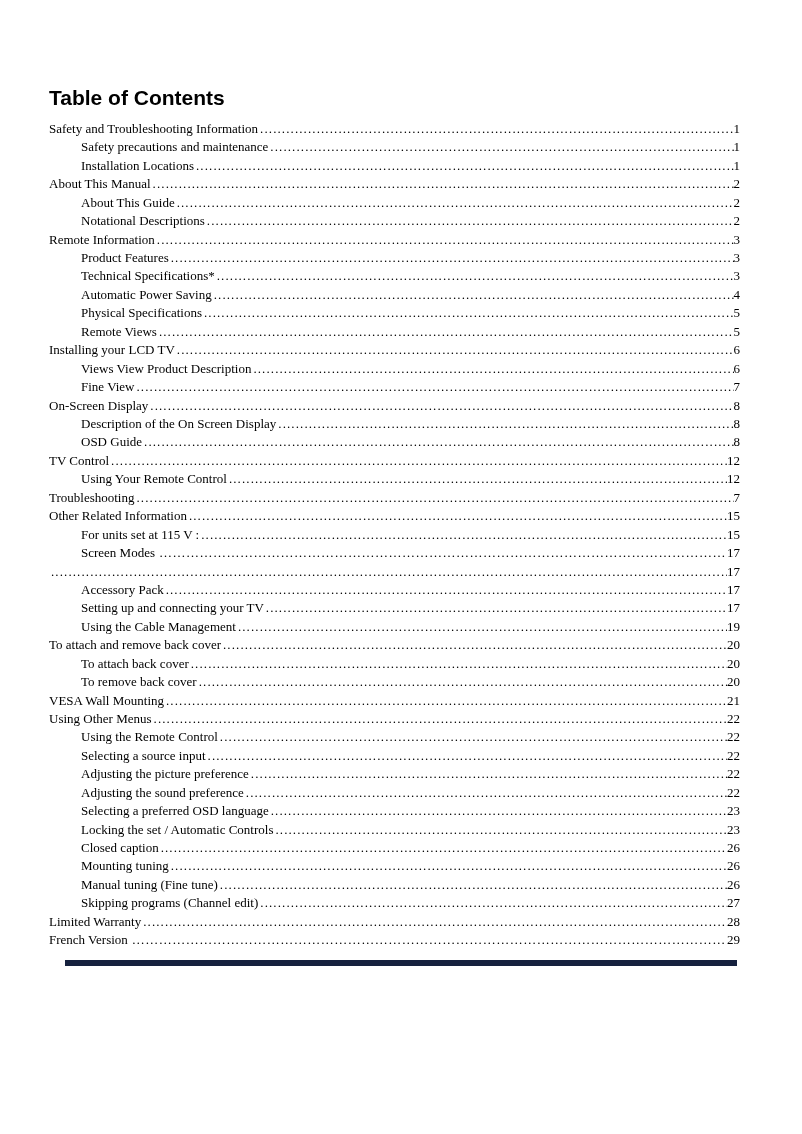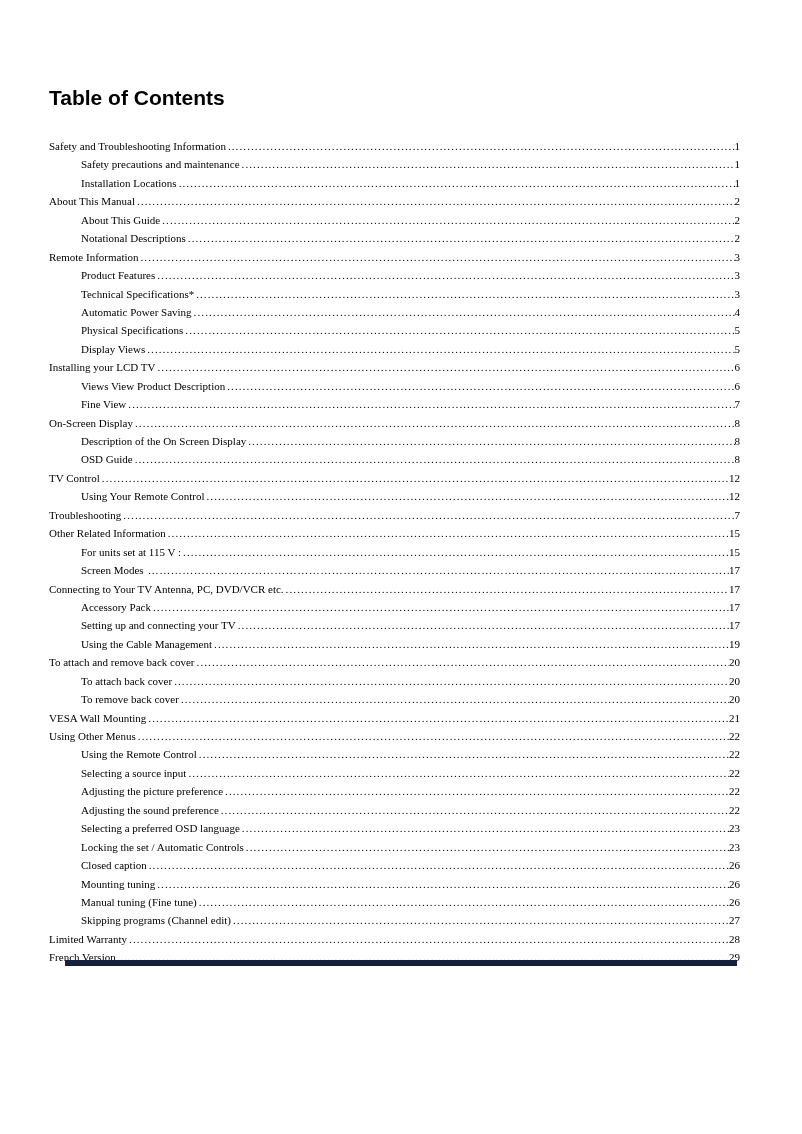--- a/index.html
+++ b/index.html
@@ -19,34 +19,35 @@
   .doc-title {
     margin: 0 62px 0 49px;
     font-family: "Liberation Sans", "DejaVu Sans", sans-serif;
     font-weight: bold;
     font-size: 21px;
     line-height: 24px;
     color: #000000;
     letter-spacing: 0;
   }
   .toc {
-    margin: 27px 62px 0 49px;
+    margin: 10px 62px 0 49px;
     font-family: "Liberation Serif", "DejaVu Serif", serif;
-    font-size: 11px;
+    font-size: 13px;
     color: #000000;
   }
   .toc-row {
     display: flex;
     align-items: baseline;
     line-height: 18.45px;
     height: 18.45px;
     white-space: nowrap;
   }
   .toc-row.lvl2 {
     padding-left: 32px;
+    align-items: flex-end;
   }
   .toc-row .label {
     flex: 0 0 auto;
   }
   .toc-row .dots {
     flex: 1 1 auto;
     overflow: hidden;
     margin-left: 2px;
     padding-right: 3px;
     letter-spacing: 1.1px;
@@ -125,21 +126,21 @@
     <span class="label">Automatic Power Saving</span>
     <span class="dots" aria-hidden="true">................................................................................................................................................................................................................................................................................................................................................................................................................</span>
     <span class="pageno">4</span>
   </div>
       <div class="toc-row lvl2">
     <span class="label">Physical Specifications</span>
     <span class="dots" aria-hidden="true">................................................................................................................................................................................................................................................................................................................................................................................................................</span>
     <span class="pageno">5</span>
   </div>
       <div class="toc-row lvl2">
-    <span class="label">Display Views</span>
+    <span class="label">Remote Views</span>
     <span class="dots" aria-hidden="true">................................................................................................................................................................................................................................................................................................................................................................................................................</span>
     <span class="pageno">5</span>
   </div>
       <div class="toc-row lvl1">
     <span class="label">Installing your LCD TV</span>
     <span class="dots" aria-hidden="true">................................................................................................................................................................................................................................................................................................................................................................................................................</span>
     <span class="pageno">6</span>
   </div>
       <div class="toc-row lvl2">
     <span class="label">Views View Product Description</span>
@@ -190,21 +191,20 @@
     <span class="label">For units set at 115 V :</span>
     <span class="dots" aria-hidden="true">................................................................................................................................................................................................................................................................................................................................................................................................................</span>
     <span class="pageno">15</span>
   </div>
       <div class="toc-row lvl2">
     <span class="label">Screen Modes</span>
     <span class="dots ellipsis" aria-hidden="true">……………………………………………………………………………………………………………………………………………………………………………………………………………………</span>
     <span class="pageno">17</span>
   </div>
       <div class="toc-row lvl1">
-    <span class="label">Connecting to Your TV Antenna, PC, DVD/VCR etc.</span>
     <span class="dots" aria-hidden="true">................................................................................................................................................................................................................................................................................................................................................................................................................</span>
     <span class="pageno">17</span>
   </div>
       <div class="toc-row lvl2">
     <span class="label">Accessory Pack</span>
     <span class="dots" aria-hidden="true">................................................................................................................................................................................................................................................................................................................................................................................................................</span>
     <span class="pageno">17</span>
   </div>
       <div class="toc-row lvl2">
     <span class="label">Setting up and connecting your TV</span>

